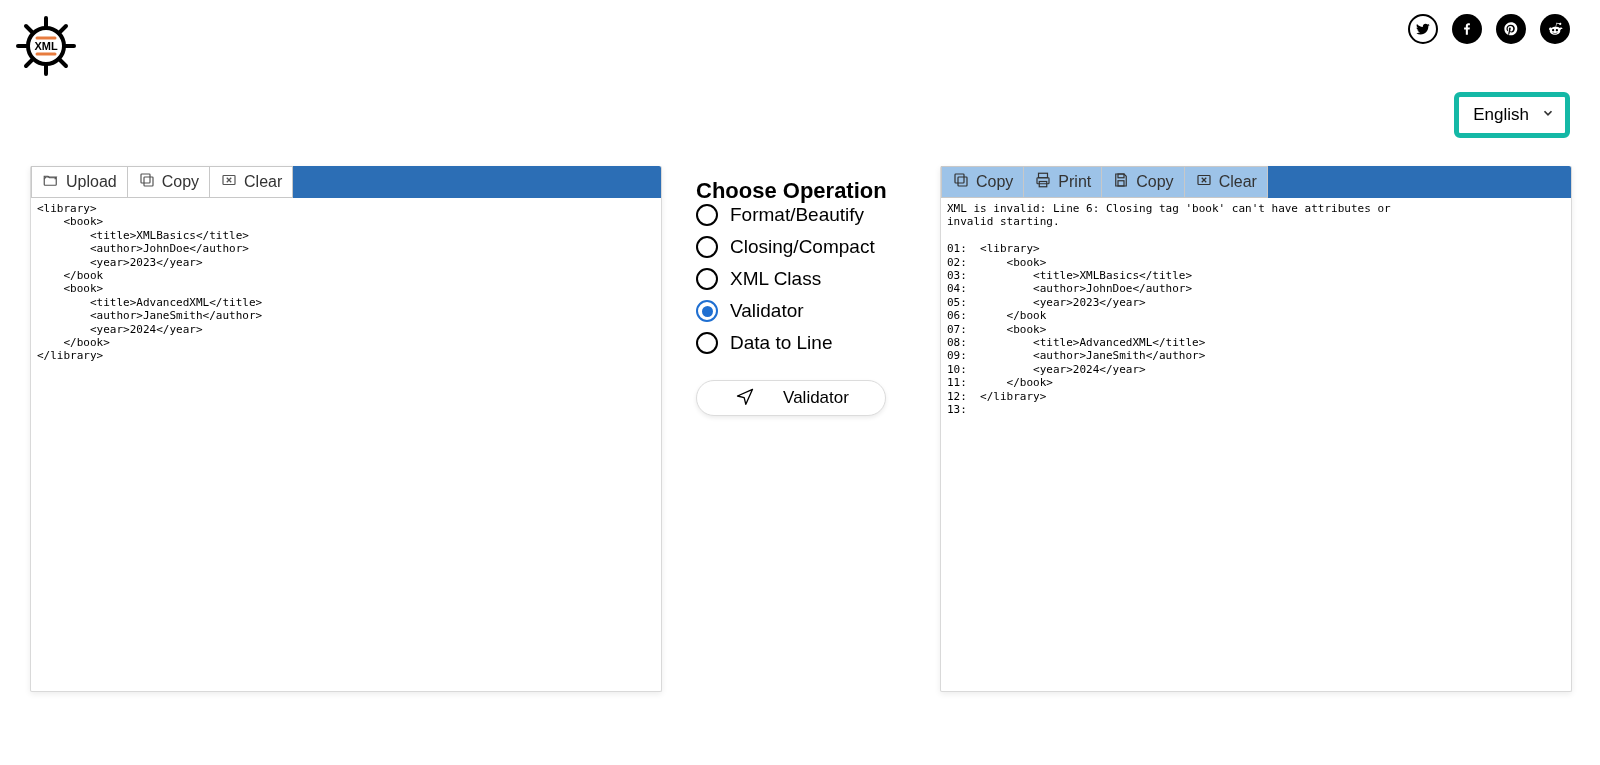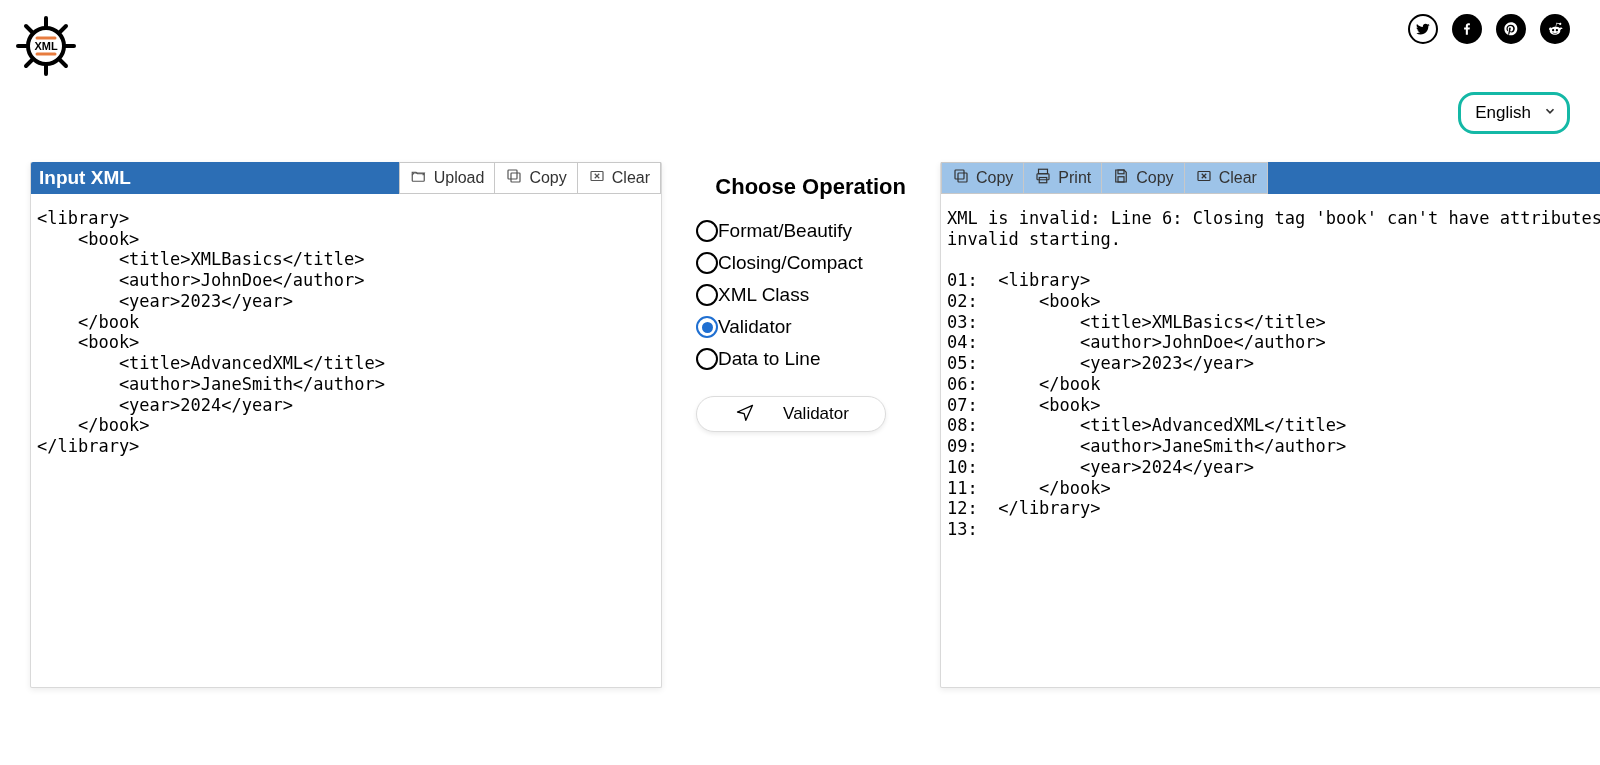--- a/index.html
+++ b/index.html
@@ -48,22 +48,22 @@
     border: 2.5px solid #000;
   }
 
   
   .lang-row {
     display: flex;
     justify-content: flex-end;
     padding: 14px 30px 10px 0;
   }
   .lang-select {
-    border: 3px solid #14b8a6;
-    border-radius: 16px;
+    border: 5px solid #14b8a6;
+    border-radius: 6px;
     padding: 8px 36px 8px 14px;
     font-size: 17px;
     background: #fff;
     position: relative;
     cursor: pointer;
     display: flex;
     align-items: center;
     gap: 20px;
   }
   .lang-select .chev {
@@ -130,48 +130,46 @@
     height: 32px;
   }
   .toolbar-btn:first-child {
     border-left: 1px solid #c8c8c8;
   }
   .toolbar-btn svg { width: 18px; height: 18px; }
   .panel-body {
     flex: 1;
     padding: 4px 6px;
     font-family: "Menlo", "Consolas", monospace;
-    font-size: 17px;
+    font-size: 11px;
     line-height: 1.22;
     white-space: pre;
     overflow: auto;
     color: #000;
-    margin-top: 10px;
   }
 
   
   .middle {
     flex: 1;
     padding-top: 12px;
     min-width: 210px;
   }
   .op-title {
     font-size: 22px;
     font-weight: 800;
-    margin-bottom: 20px;
-    text-align: right;
   }
   .op-list {
     display: flex;
     flex-direction: column;
     gap: 10px;
   }
   .op-item {
     display: flex;
     align-items: center;
+    gap: 12px;
     font-size: 19px;
     cursor: pointer;
   }
   .radio {
     width: 22px;
     height: 22px;
     border: 2.6px solid #000;
     border-radius: 50%;
     position: relative;
     flex: 0 0 22px;
@@ -256,21 +254,20 @@
           <polyline points="6 9 12 15 18 9"></polyline>
         </svg>
     </span>
   </div>
 </div>
 
 <div class="main">
 
   <div class="panel">
     <div class="panel-header">
-      <div class="panel-title">Input XML</div>
       <div class="toolbar">
         <div class="toolbar-btn">
           <span>
             <svg viewBox="0 0 24 24" fill="none" stroke="#555" stroke-width="1.6">
                 <path d="M3 7h5l2 2h9v9a1 1 0 0 1-1 1H4a1 1 0 0 1-1-1V7z"></path>
                 <path d="M3 11l2-3h14l-2 3"></path>
               </svg>
           </span>
           <span>Upload</span>
         </div>

